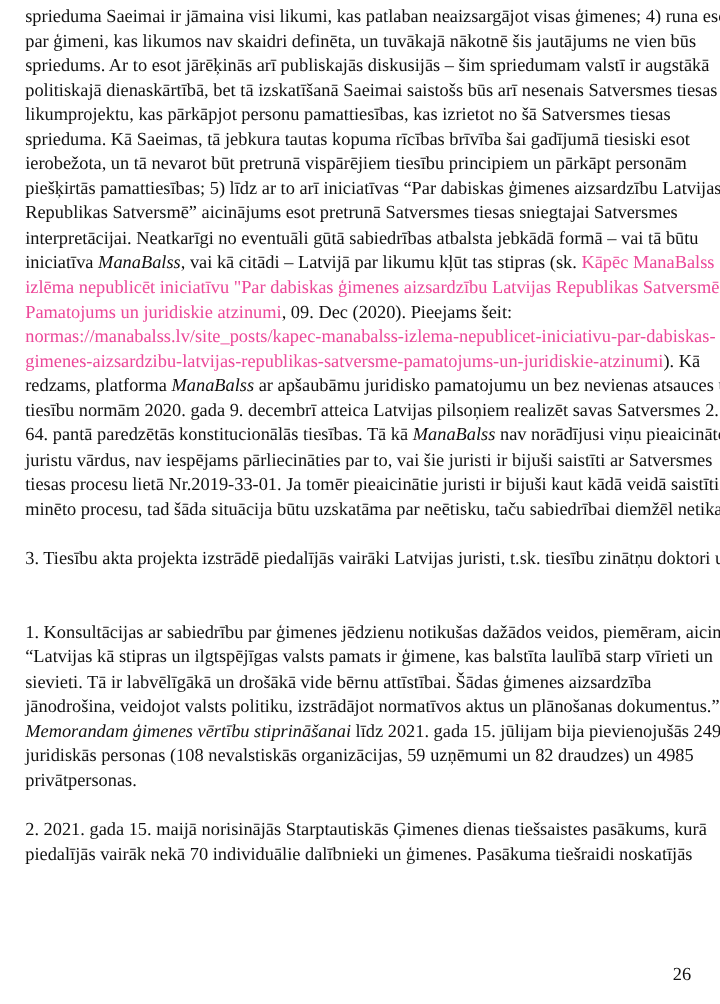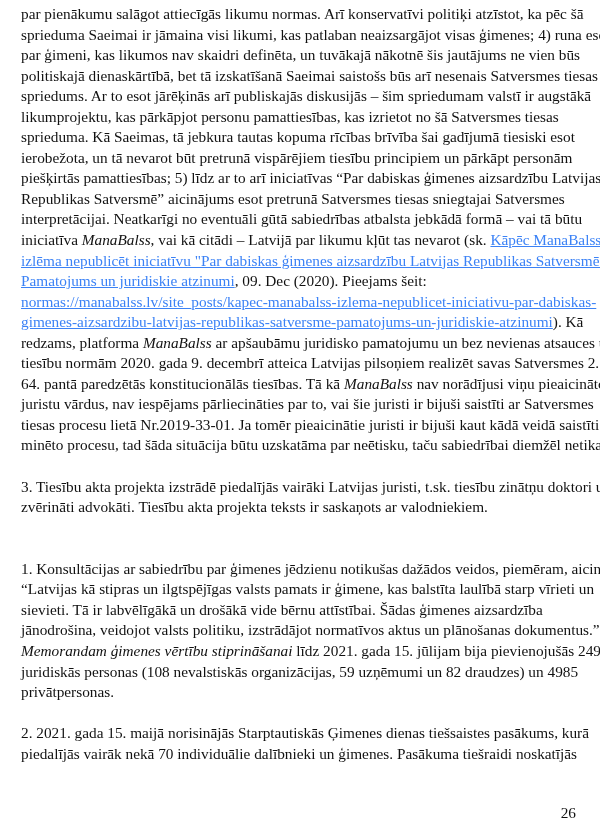--- a/index.html
+++ b/index.html
@@ -1,57 +1,55 @@
 <!DOCTYPE html>
 <html><head>
 <meta charset="utf-8">
 <style>
   html, body { margin: 0; padding: 0; background: #ffffff; }
   body { width: 600px; height: 837px; position: relative; overflow: hidden;
     font-family: "Liberation Serif", "DejaVu Serif", serif; color: #111; }
   .page { position: absolute; left: 21px; top: 4px; width: 560px; font-size: 15.3px; line-height: 20.55px; }
   .ln { display: block; white-space: nowrap; }
   .gap { display: block; height: 20.55px; }
-  .link { text-decoration: underline; color: #3b82f6; cursor: pointer; }
+  .link { color: #ec4899; cursor: pointer; }
   i, .it { }
   .heading { font-weight: bold; }
   .pagenum { position: absolute; right: 24px; top: 804px; font-size: 15.3px; font-family: "Liberation Serif", serif; }
 </style>
 </head>
 <body>
 
 <div class="page">
   <div>
-    <span class="ln">par pienākumu salāgot attiecīgās likumu normas. Arī konservatīvi politiķi atzīstot, ka pēc šā</span>
     <span class="ln">sprieduma Saeimai ir jāmaina visi likumi, kas patlaban neaizsargājot visas ģimenes; 4) runa esot</span>
     <span class="ln">par ģimeni, kas likumos nav skaidri definēta, un tuvākajā nākotnē šis jautājums ne vien būs</span>
+    <span class="ln">spriedums. Ar to esot jārēķinās arī publiskajās diskusijās – šim spriedumam valstī ir augstākā</span>
     <span class="ln">politiskajā dienaskārtībā, bet tā izskatīšanā Saeimai saistošs būs arī nesenais Satversmes tiesas</span>
-    <span class="ln">spriedums. Ar to esot jārēķinās arī publiskajās diskusijās – šim spriedumam valstī ir augstākā</span>
     <span class="ln">likumprojektu, kas pārkāpjot personu pamattiesības, kas izrietot no šā Satversmes tiesas</span>
     <span class="ln">sprieduma. Kā Saeimas, tā jebkura tautas kopuma rīcības brīvība šai gadījumā tiesiski esot</span>
     <span class="ln">ierobežota, un tā nevarot būt pretrunā vispārējiem tiesību principiem un pārkāpt personām</span>
     <span class="ln">piešķirtās pamattiesības; 5) līdz ar to arī iniciatīvas “Par dabiskas ģimenes aizsardzību Latvijas</span>
     <span class="ln">Republikas Satversmē” aicinājums esot pretrunā Satversmes tiesas sniegtajai Satversmes</span>
     <span class="ln">interpretācijai. Neatkarīgi no eventuāli gūtā sabiedrības atbalsta jebkādā formā – vai tā būtu</span>
-    <span class="ln"><span>iniciatīva </span><i>ManaBalss</i><span>, vai kā citādi – Latvijā par likumu kļūt tas nevarot (sk. </span><a class="link">Kāpēc ManaBalss</a></span>
+    <span class="ln"><span>iniciatīva </span><i>ManaBalss</i><span>, vai kā citādi – Latvijā par likumu kļūt tas stipras (sk. </span><a class="link">Kāpēc ManaBalss</a></span>
     <span class="ln"><a class="link">izlēma nepublicēt iniciatīvu "Par dabiskas ģimenes aizsardzību Latvijas Republikas Satversmē".</a></span>
     <span class="ln"><a class="link">Pamatojums un juridiskie atzinumi</a><span>, 09. Dec (2020). Pieejams šeit:</span></span>
     <span class="ln"><a class="link">normas://manabalss.lv/site_posts/kapec-manabalss-izlema-nepublicet-iniciativu-par-dabiskas-</a></span>
     <span class="ln"><a class="link">gimenes-aizsardzibu-latvijas-republikas-satversme-pamatojums-un-juridiskie-atzinumi</a><span>). Kā</span></span>
     <span class="ln"><span>redzams, platforma </span><i>ManaBalss</i><span> ar apšaubāmu juridisko pamatojumu un bez nevienas atsauces uz</span></span>
     <span class="ln">tiesību normām 2020. gada 9. decembrī atteica Latvijas pilsoņiem realizēt savas Satversmes 2. un</span>
     <span class="ln"><span>64. pantā paredzētās konstitucionālās tiesības. Tā kā </span><i>ManaBalss</i><span> nav norādījusi viņu pieaicināto</span></span>
     <span class="ln">juristu vārdus, nav iespējams pārliecināties par to, vai šie juristi ir bijuši saistīti ar Satversmes</span>
     <span class="ln">tiesas procesu lietā Nr.2019-33-01. Ja tomēr pieaicinātie juristi ir bijuši kaut kādā veidā saistīti ar</span>
     <span class="ln">minēto procesu, tad šāda situācija būtu uzskatāma par neētisku, taču sabiedrībai diemžēl netika</span>
   </div>
   <span class="gap"></span>
   <div>
     <span class="ln">3. Tiesību akta projekta izstrādē piedalījās vairāki Latvijas juristi, t.sk. tiesību zinātņu doktori un</span>
-    <span class="ln">zvērināti advokāti. Tiesību akta projekta teksts ir saskaņots ar valodniekiem.</span>
   </div>
   <span class="gap"></span>
   <span class="gap"></span>
   <div>
     <span class="ln">1. Konsultācijas ar sabiedrību par ģimenes jēdzienu notikušas dažādos veidos, piemēram, aicinot</span>
     <span class="ln">“Latvijas kā stipras un ilgtspējīgas valsts pamats ir ģimene, kas balstīta laulībā starp vīrieti un</span>
     <span class="ln">sievieti. Tā ir labvēlīgākā un drošākā vide bērnu attīstībai. Šādas ģimenes aizsardzība</span>
     <span class="ln">jānodrošina, veidojot valsts politiku, izstrādājot normatīvos aktus un plānošanas dokumentus.”</span>
     <span class="ln"><i>Memorandam ģimenes vērtību stiprināšanai</i><span> līdz 2021. gada 15. jūlijam bija pievienojušās 249</span></span>
     <span class="ln">juridiskās personas (108 nevalstiskās organizācijas, 59 uzņēmumi un 82 draudzes) un 4985</span>

